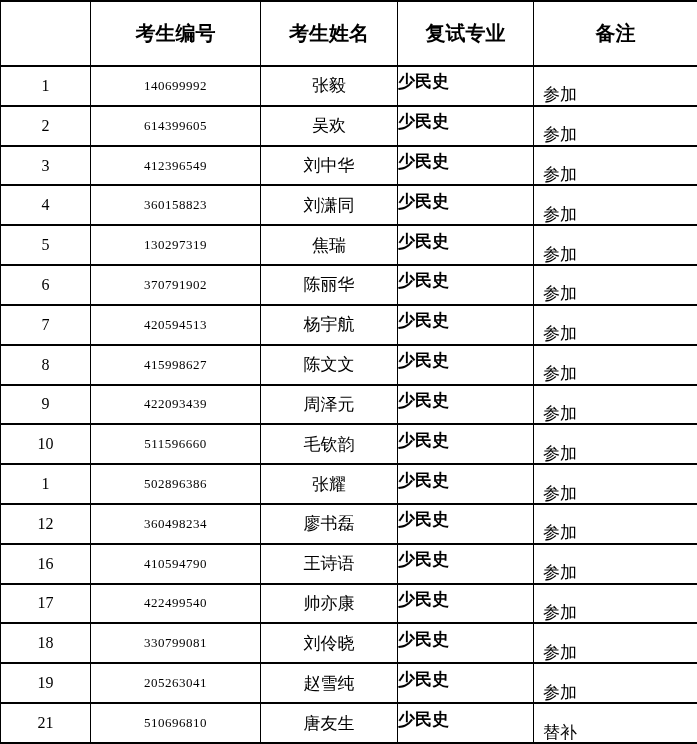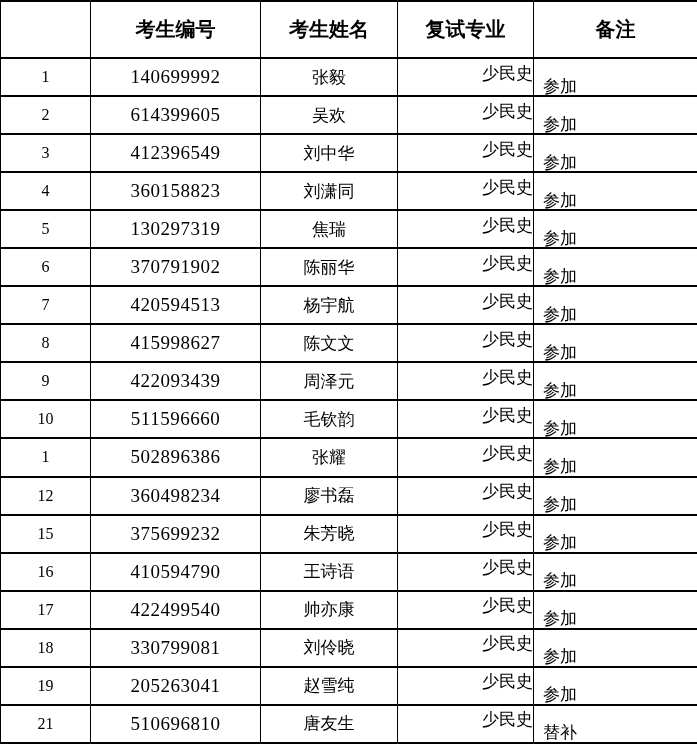--- a/index.html
+++ b/index.html
@@ -28,32 +28,32 @@
   th, td {
     border-left: 1px solid #000;
     border-right: 1px solid #000;
     border-top: 2px solid #000;
     border-bottom: 2px solid #000;
     padding: 0;
     vertical-align: middle;
     overflow: hidden;
     white-space: nowrap;
   }
-  thead tr { height: 57px; }
+  thead tr { height: 65px; }
   th {
     font-size: 20px;
     font-weight: bold;
     text-align: center;
   }
   td { font-size: 17px; }
 
   td.col-index  { text-align: center; font-size: 16px; }
-  td.col-number { text-align: center; font-size: 19px; letter-spacing: 0.5px; }
+  td.col-number { text-align: center; font-size: 13px; letter-spacing: 0.5px; }
   td.col-name   { text-align: center; }
-  td.col-major  { text-align: right; }
+  td.col-major  { text-align: left; font-weight: bold; }
   td.col-major .cell-text  { position: relative; top: -4px; }
   td.col-remark { text-align: left; padding-left: 9px; }
   td.col-remark .cell-text { position: relative; top: 9px; }
   .cell-text { display: inline-block; }
 </style>
 </head>
 <body>
 
 <table class="roster">
   <colgroup>
@@ -151,27 +151,20 @@
         <td class="col-remark"><span class="cell-text">参加</span></td>
       </tr>
       <tr>
         <td class="col-index"><span class="cell-text">12</span></td>
         <td class="col-number"><span class="cell-text">360498234</span></td>
         <td class="col-name"><span class="cell-text">廖书磊</span></td>
         <td class="col-major"><span class="cell-text">少民史</span></td>
         <td class="col-remark"><span class="cell-text">参加</span></td>
       </tr>
       <tr>
-        <td class="col-index"><span class="cell-text">15</span></td>
-        <td class="col-number"><span class="cell-text">375699232</span></td>
-        <td class="col-name"><span class="cell-text">朱芳晓</span></td>
-        <td class="col-major"><span class="cell-text">少民史</span></td>
-        <td class="col-remark"><span class="cell-text">参加</span></td>
-      </tr>
-      <tr>
         <td class="col-index"><span class="cell-text">16</span></td>
         <td class="col-number"><span class="cell-text">410594790</span></td>
         <td class="col-name"><span class="cell-text">王诗语</span></td>
         <td class="col-major"><span class="cell-text">少民史</span></td>
         <td class="col-remark"><span class="cell-text">参加</span></td>
       </tr>
       <tr>
         <td class="col-index"><span class="cell-text">17</span></td>
         <td class="col-number"><span class="cell-text">422499540</span></td>
         <td class="col-name"><span class="cell-text">帅亦康</span></td>

